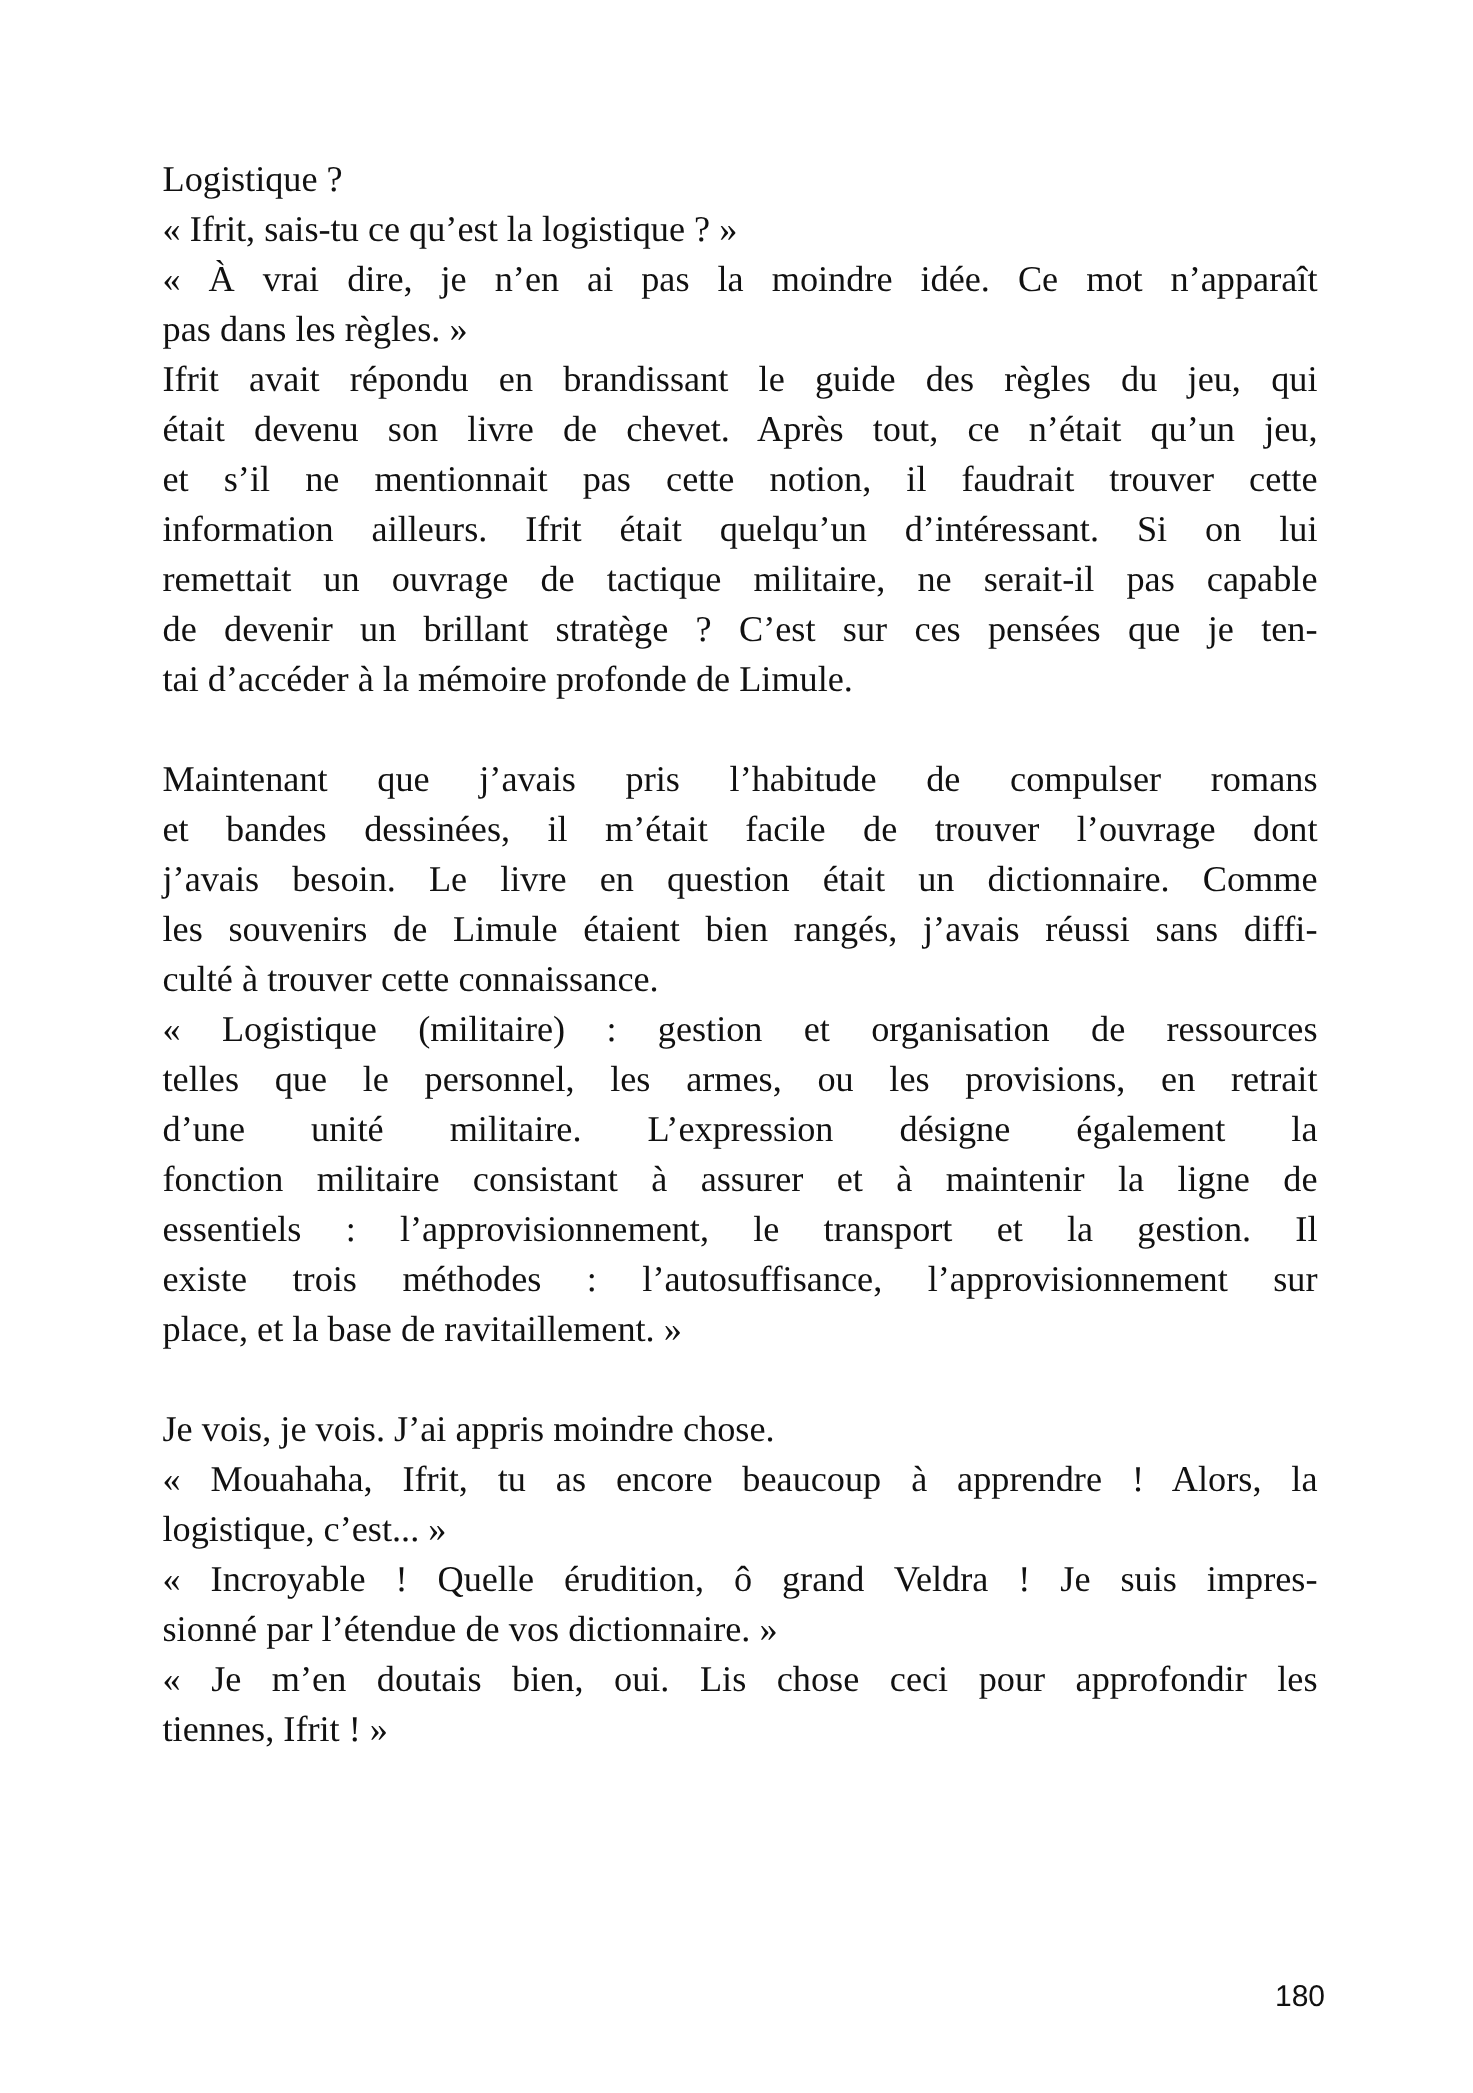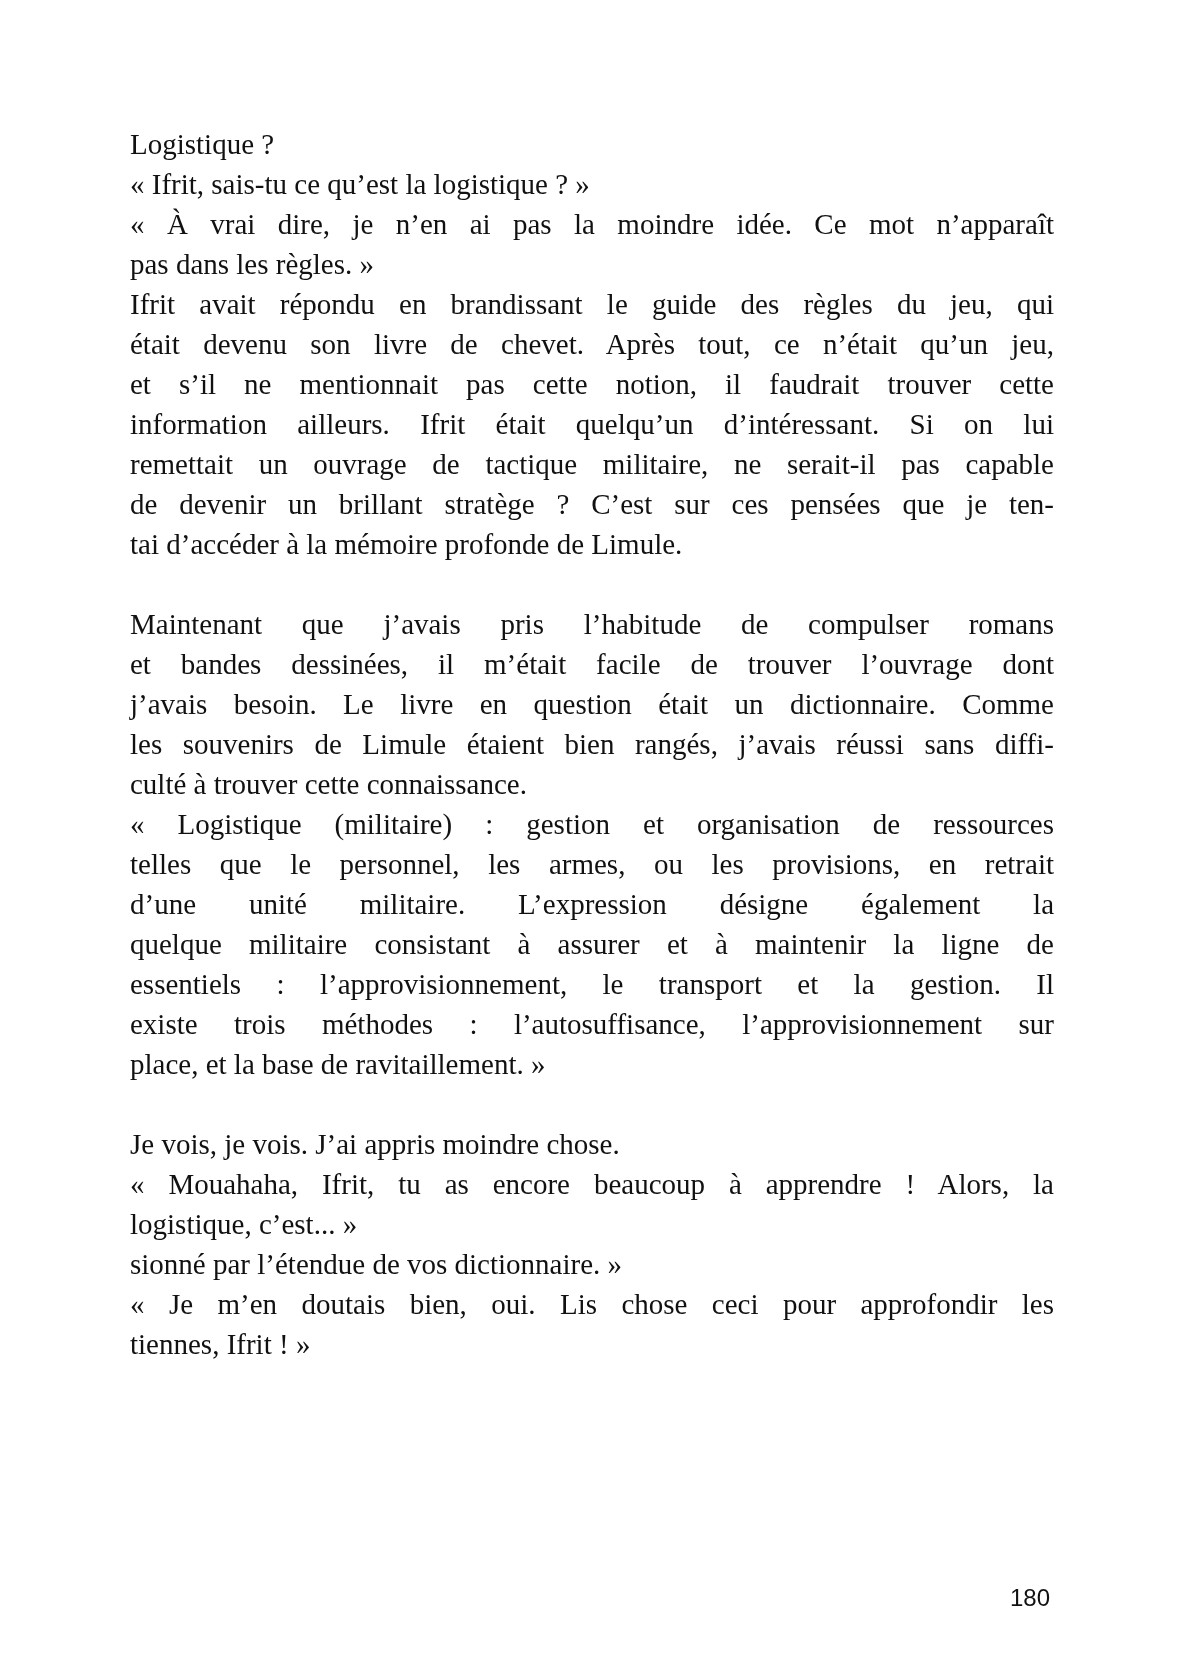--- a/index.html
+++ b/index.html
@@ -34,21 +34,21 @@
       white-space: normal;
     }
     .blank {
       height: 40px;
     }
     .page-number {
       position: absolute;
       left: 1000px;
       top: 1584px;
       width: 60px;
-      text-align: center;
+      text-align: right;
       font-family: "Liberation Sans", "DejaVu Sans", sans-serif;
       font-size: 24px;
       color: #111111;
     }
   </style>
 </head>
 <body>
 
 <div class="page">
 
@@ -70,31 +70,32 @@
 
   <div>
     <span class="line justify">Maintenant que j’avais pris l’habitude de compulser romans</span>
     <span class="line justify">et bandes dessinées, il m’était facile de trouver l’ouvrage dont</span>
     <span class="line justify">j’avais besoin. Le livre en question était un dictionnaire. Comme</span>
     <span class="line justify">les souvenirs de Limule étaient bien rangés, j’avais réussi sans diffi-</span>
     <span class="line">culté à trouver cette connaissance.</span>
     <span class="line justify">« Logistique (militaire) : gestion et organisation de ressources</span>
     <span class="line justify">telles que le personnel, les armes, ou les provisions, en retrait</span>
     <span class="line justify">d’une unité militaire. L’expression désigne également la</span>
-    <span class="line justify">quelque militaire consistant à assurer et à maintenir la ligne de</span>
+    <span class="line justify">fonction militaire consistant à assurer et à maintenir la ligne de</span>
     <span class="line justify">essentiels : l’approvisionnement, le transport et la gestion. Il</span>
     <span class="line justify">existe trois méthodes : l’autosuffisance, l’approvisionnement sur</span>
     <span class="line">place, et la base de ravitaillement. »</span>
   </div>
 
   <div class="blank"></div>
 
   <div>
     <span class="line">Je vois, je vois. J’ai appris moindre chose.</span>
     <span class="line justify">« Mouahaha, Ifrit, tu as encore beaucoup à apprendre ! Alors, la</span>
     <span class="line">logistique, c’est... »</span>
+    <span class="line justify">« Incroyable ! Quelle érudition, ô grand Veldra ! Je suis impres-</span>
     <span class="line">sionné par l’étendue de vos dictionnaire. »</span>
     <span class="line justify">« Je m’en doutais bien, oui. Lis chose ceci pour approfondir les</span>
     <span class="line">tiennes, Ifrit ! »</span>
   </div>
 </div>
 
 <div class="page-number">180</div>
 
 </body></html>

